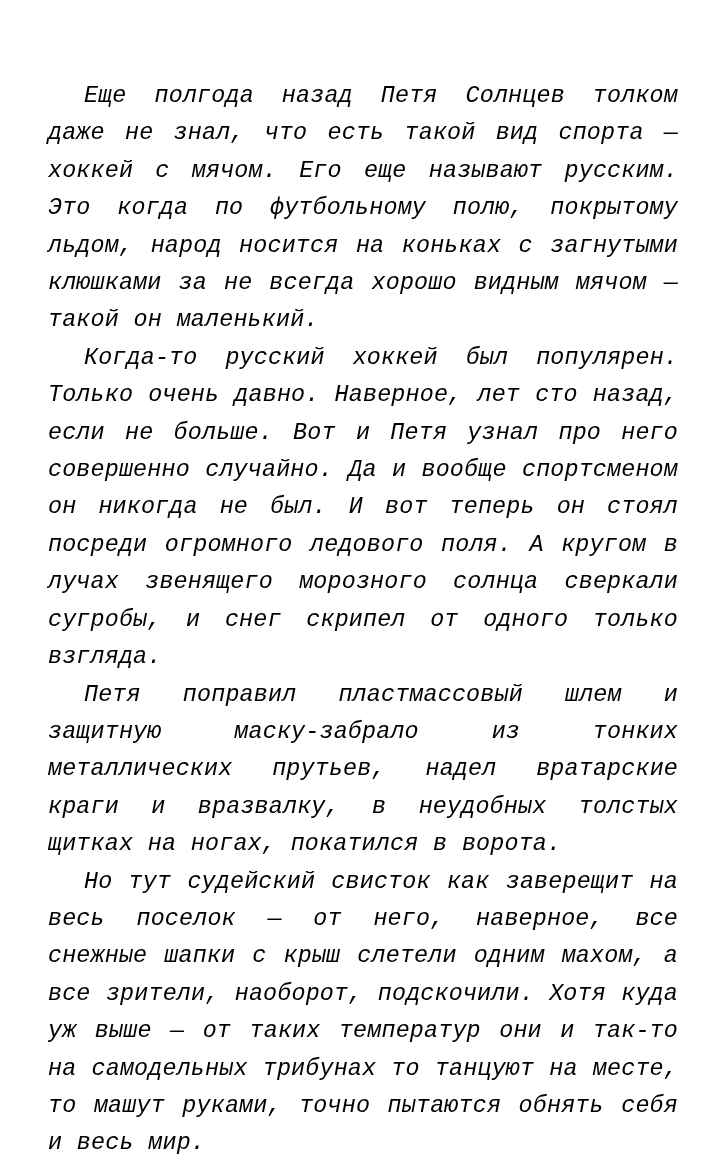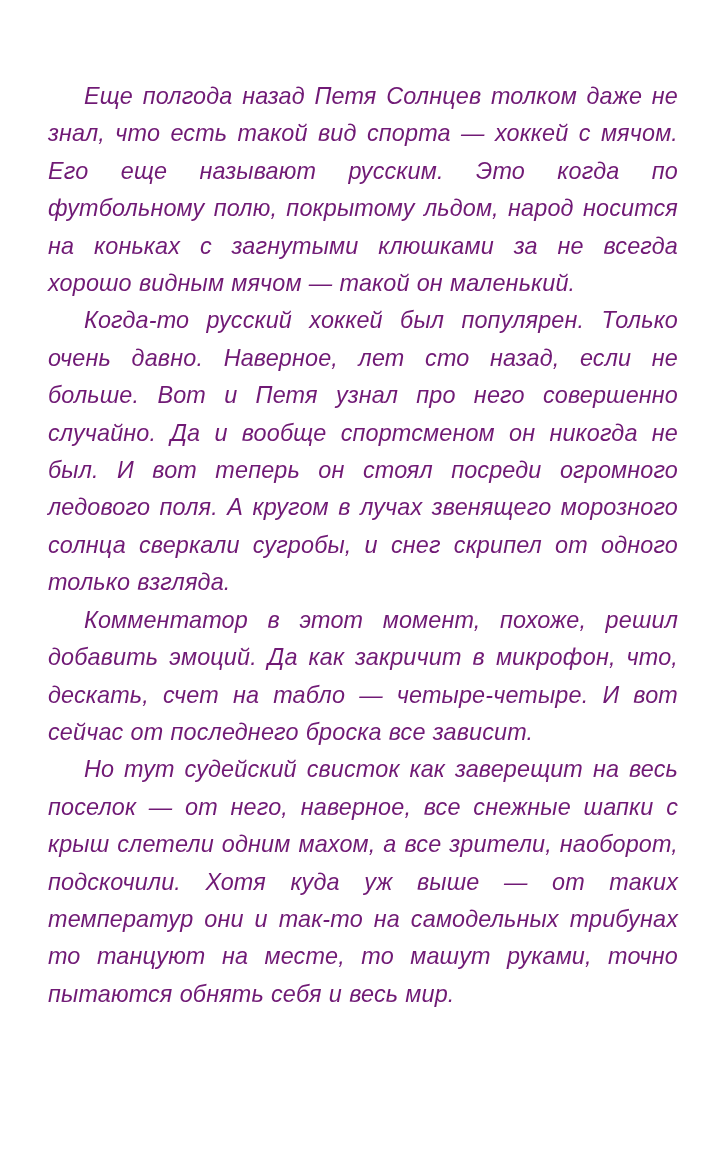--- a/index.html
+++ b/index.html
@@ -16,35 +16,35 @@
     box-sizing: border-box;
   }
   .text-column {
     position: absolute;
     left: 48px;
     top: 78px;
     width: 630px;
   }
   .para {
     margin: 0;
-    font-family: Liberation Sans, sans-serif;
+    font-family: Liberation Mono, monospace;
     font-style: italic;
     font-size: 23.4px;
     line-height: 37.4px;
-    color: #701a75;
+    color: #000000;
     text-align: justify;
     text-indent: 36px;
     letter-spacing: 0.15px;
     word-spacing: 0.5px;
     hyphens: manual;
   }
 </style>
 </head>
 <body>
 
 <div class="page">
   <div class="text-column">
     <p class="para">Еще полгода назад Петя Солнцев толком даже не знал, что есть такой вид спорта — хоккей с мячом. Его еще называют русским. Это когда по футбольному полю, покрытому льдом, народ носится на коньках с загнутыми клюшками за не всегда хорошо видным мячом — такой он маленький.</p>
     <p class="para">Когда-то русский хоккей был популярен. Только очень давно. Наверное, лет сто назад, если не больше. Вот и Петя узнал про него совершенно случайно. Да и вообще спортсменом он никогда не был. И вот теперь он стоял посреди огромного ледового поля. А кругом в лучах звенящего морозного солнца сверкали сугробы, и снег скрипел от одного только взгляда.</p>
-    <p class="para">Комментатор в этот момент, похоже, решил добавить эмоций. Да как закричит в микрофон, что, дескать, счет на табло — четыре-четыре. И вот сейчас от последнего броска все зависит.</p>
+    <p class="para">Петя поправил пластмассовый шлем и защитную маску-забрало из тонких металлических прутьев, надел вратарские краги и вразвалку, в неудобных толстых щитках на ногах, покатился в ворота.</p>
     <p class="para">Но тут судейский свисток как заверещит на весь поселок — от него, наверное, все снежные шапки с крыш слетели одним махом, а все зрители, наоборот, подскочили. Хотя куда уж выше — от таких температур они и так-то на самодельных трибунах то танцуют на месте, то машут руками, точно пытаются обнять себя и весь мир.</p>
   </div>
 </div>
 
 </body></html>

